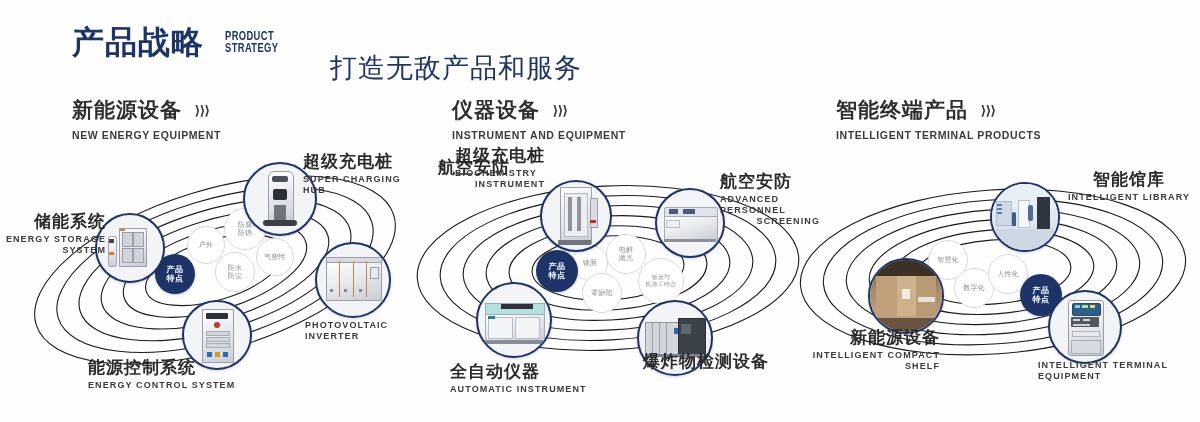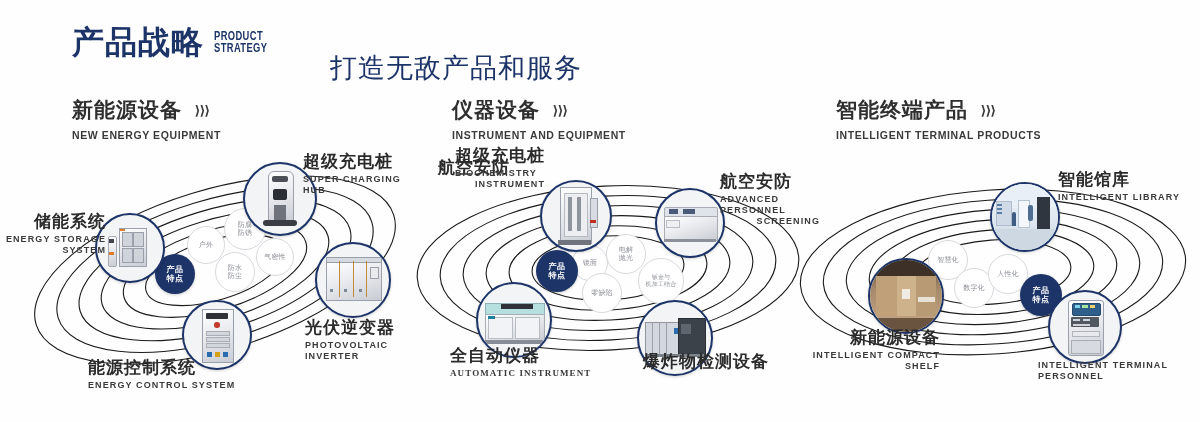--- a/index.html
+++ b/index.html
@@ -4,21 +4,21 @@
 <style>
   html,body{margin:0;padding:0;background:#ffffff;}
   body{
     width:1200px;height:422px;position:relative;overflow:hidden;
     font-family:"Liberation Sans","DejaVu Sans",sans-serif;
     background:#fefefe;
   }
   .page{position:absolute;inset:0;}
 
   
-  .header{position:absolute;left:72px;top:26px;display:flex;align-items:flex-end;gap:0;}
+  .header{position:absolute;left:72px;top:26px;display:flex;align-items:flex-end;gap:11px;}
   .title-cn{
     font-size:32px;font-weight:bold;color:#1d3468;letter-spacing:1px;
     line-height:1;font-family:"Liberation Sans","DejaVu Sans",sans-serif;
   }
   .title-en{
     margin-left:10px;color:#1d3468;font-weight:bold;font-size:12px;
     line-height:1.05;letter-spacing:0.5px;transform:scaleX(0.78);transform-origin:left bottom;
     padding-bottom:3px;
   }
   .title-en div{white-space:nowrap;}
@@ -203,21 +203,20 @@
       <div class="en">ENERGY STORAGE</div>
       <div class="en" style="margin-top:0;">SYSTEM</div>
     </div>
 
     <div class="lbl" style="left:303px;top:2px;">
       <div class="cn">超级充电桩</div>
       <div class="en">SUPER CHARGING HUB</div>
     </div>
 
     <div class="lbl" style="left:305px;top:168px;">
-      <div class="cn">光伏逆变器</div>
       <div class="en">PHOTOVOLTAIC INVERTER</div>
     </div>
 
     <div class="lbl" style="left:88px;top:208px;">
       <div class="cn">能源控制系统</div>
       <div class="en">ENERGY CONTROL SYSTEM</div>
     </div>
   </div>
 
   <div class="group" style="left:400px;top:150px;width:420px;height:250px;">
@@ -319,21 +318,21 @@
     <div class="lbl" style="left:320px;top:22px;">
       <div class="cn">航空安防</div>
       <div class="en">ADVANCED PERSONNEL</div>
       <div class="en" style="margin-top:0;text-align:right;">SCREENING</div>
     </div>
 
     <div class="lbl" style="left:243px;top:202px;">
       <div class="cn">爆炸物检测设备</div>
     </div>
 
-    <div class="lbl" style="left:50px;top:196px;font-family:Liberation Serif, serif;">
+    <div class="lbl" style="left:50px;top:212px;">
       <div class="cn">全自动仪器</div>
       <div class="en">AUTOMATIC INSTRUMENT</div>
     </div>
   </div>
 
   <div class="group" style="left:790px;top:150px;width:410px;height:250px;">
 
     <svg class="orbit-svg" width="410" height="250" viewBox="0 0 410 250">
       <g fill="none" stroke="#1a1a1a" stroke-width="1.1" transform="rotate(-4 203 122)">
         <ellipse cx="203" cy="122" rx="78" ry="32"></ellipse>
@@ -397,29 +396,29 @@
         <div class="dv" style="left:57%;top:19%;width:8%;height:4%;background:#f2d06b;"></div>
         <div class="dv" style="left:30%;top:36%;width:40%;height:14%;background:#52585f;border-radius:1px;"></div>
         <div class="dv" style="left:33%;top:39%;width:10%;height:3%;background:#cfd4da;"></div>
         <div class="dv" style="left:47%;top:39%;width:10%;height:3%;background:#cfd4da;"></div>
         <div class="dv" style="left:33%;top:45%;width:24%;height:3%;background:#cfd4da;"></div>
         <div class="dv" style="left:32%;top:56%;width:36%;height:6%;background:#e6e9ee;border:1px solid #b0b5bd;"></div>
         <div class="dv" style="left:30%;top:68%;width:40%;height:18%;background:#d7dae0;border:1px solid #a8adb6;"></div>
       </div>
     </div>
 
-    <div class="lbl" style="left:268px;top:20px;">
+    <div class="lbl" style="left:278px;top:20px;text-align:center;">
       <div class="cn">智能馆库</div>
       <div class="en">INTELLIGENT LIBRARY</div>
     </div>
 
     <div class="lbl right" style="left:-10px;top:178px;width:160px;">
       <div class="cn">新能源设备</div>
       <div class="en">INTELLIGENT COMPACT</div>
       <div class="en" style="margin-top:0;">SHELF</div>
     </div>
 
     <div class="lbl" style="left:248px;top:208px;">
-      <div class="en">INTELLIGENT TERMINAL PERSONNEL</div>
+      <div class="en">INTELLIGENT TERMINAL EQUIPMENT</div>
     </div>
   </div>
 
 </div>
 
 </body></html>

